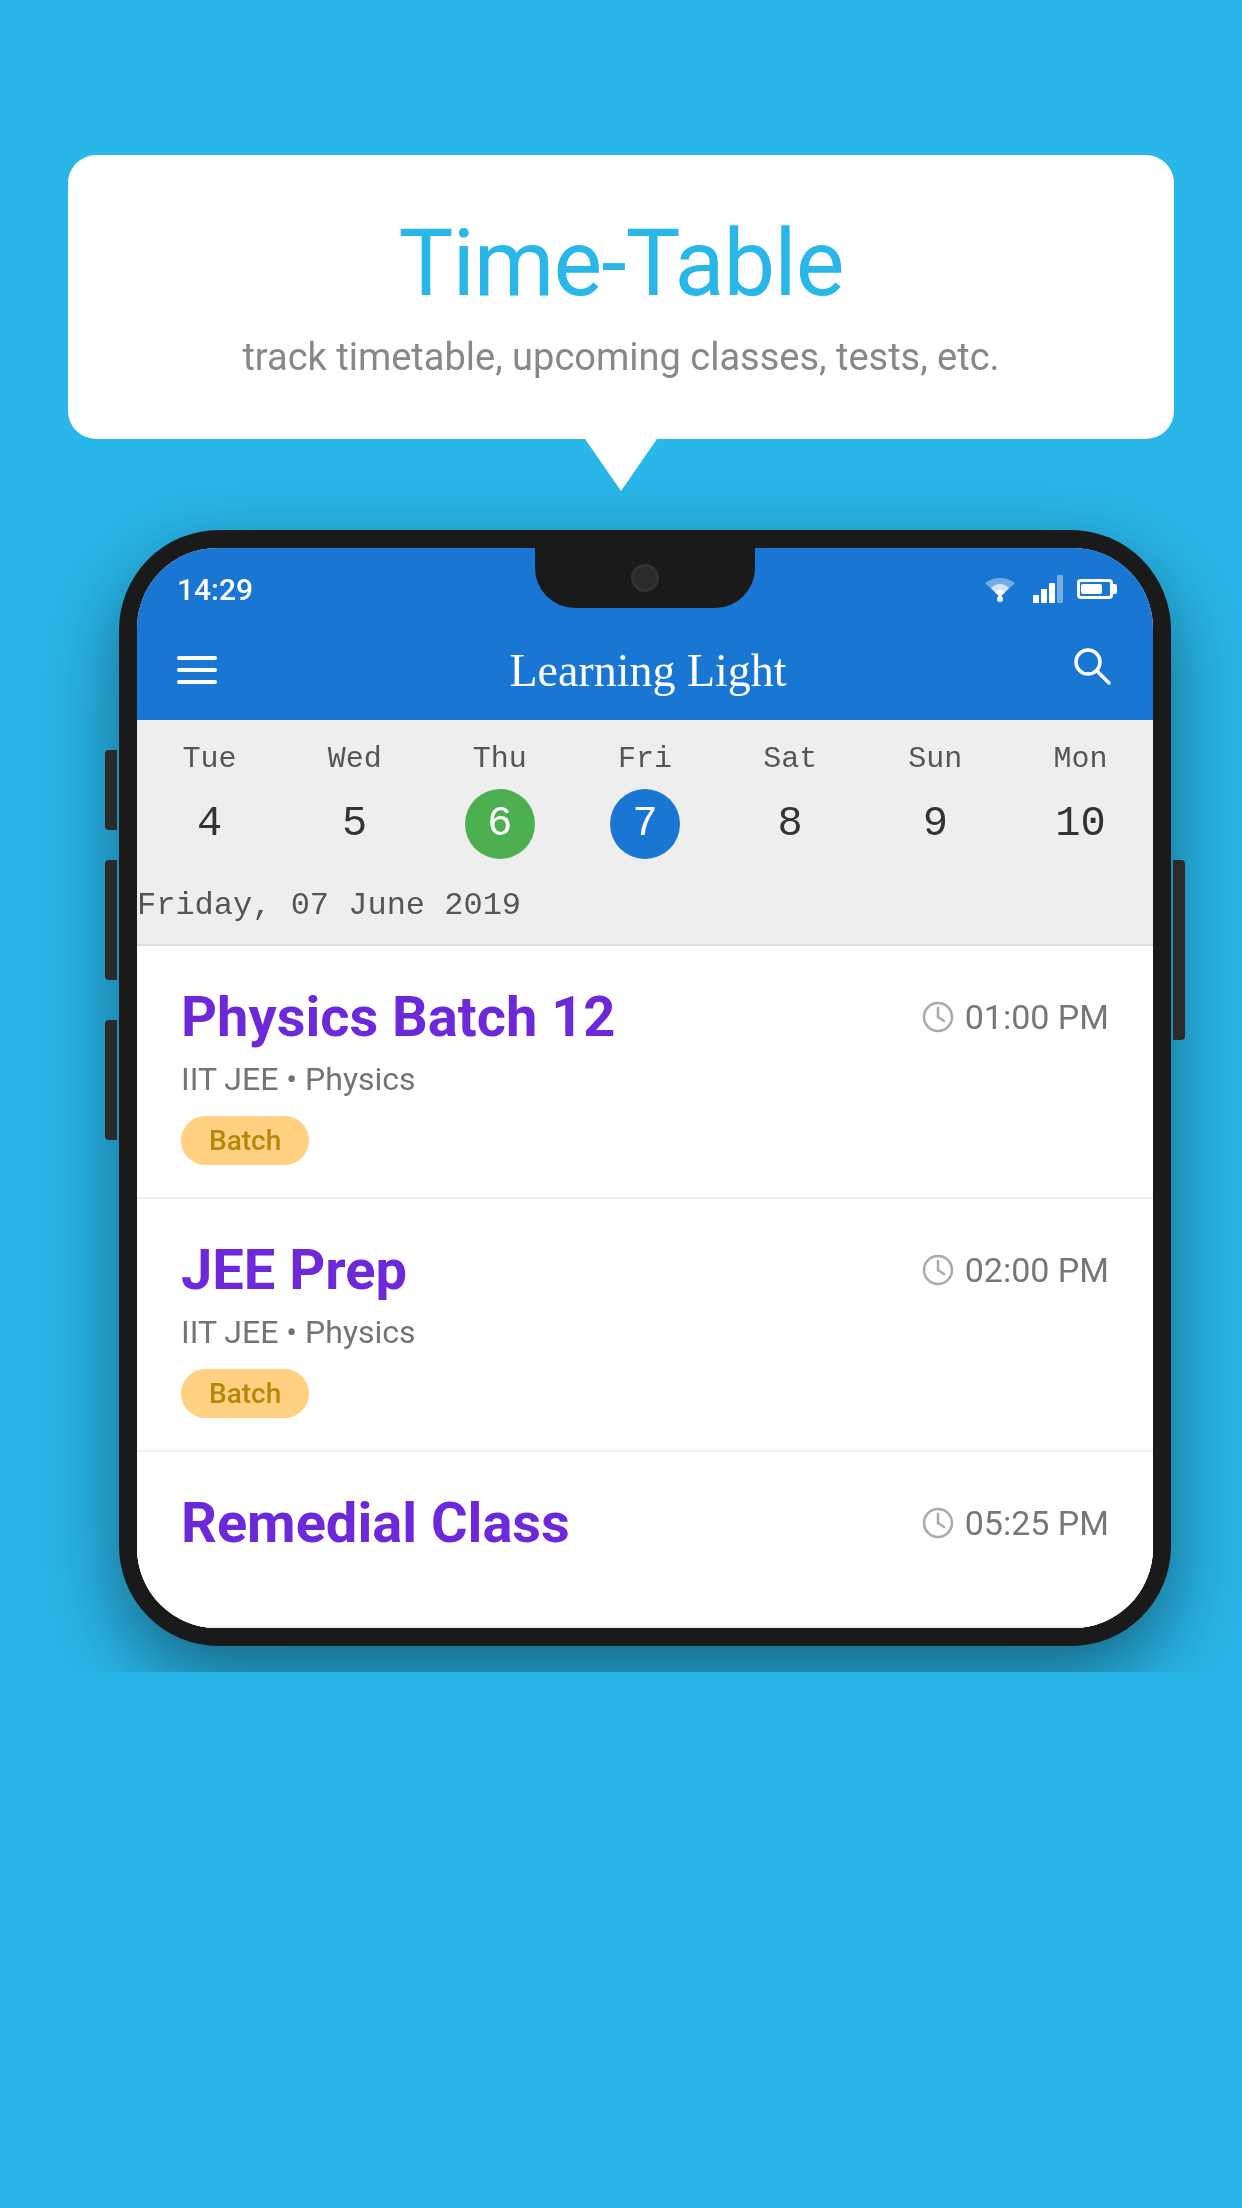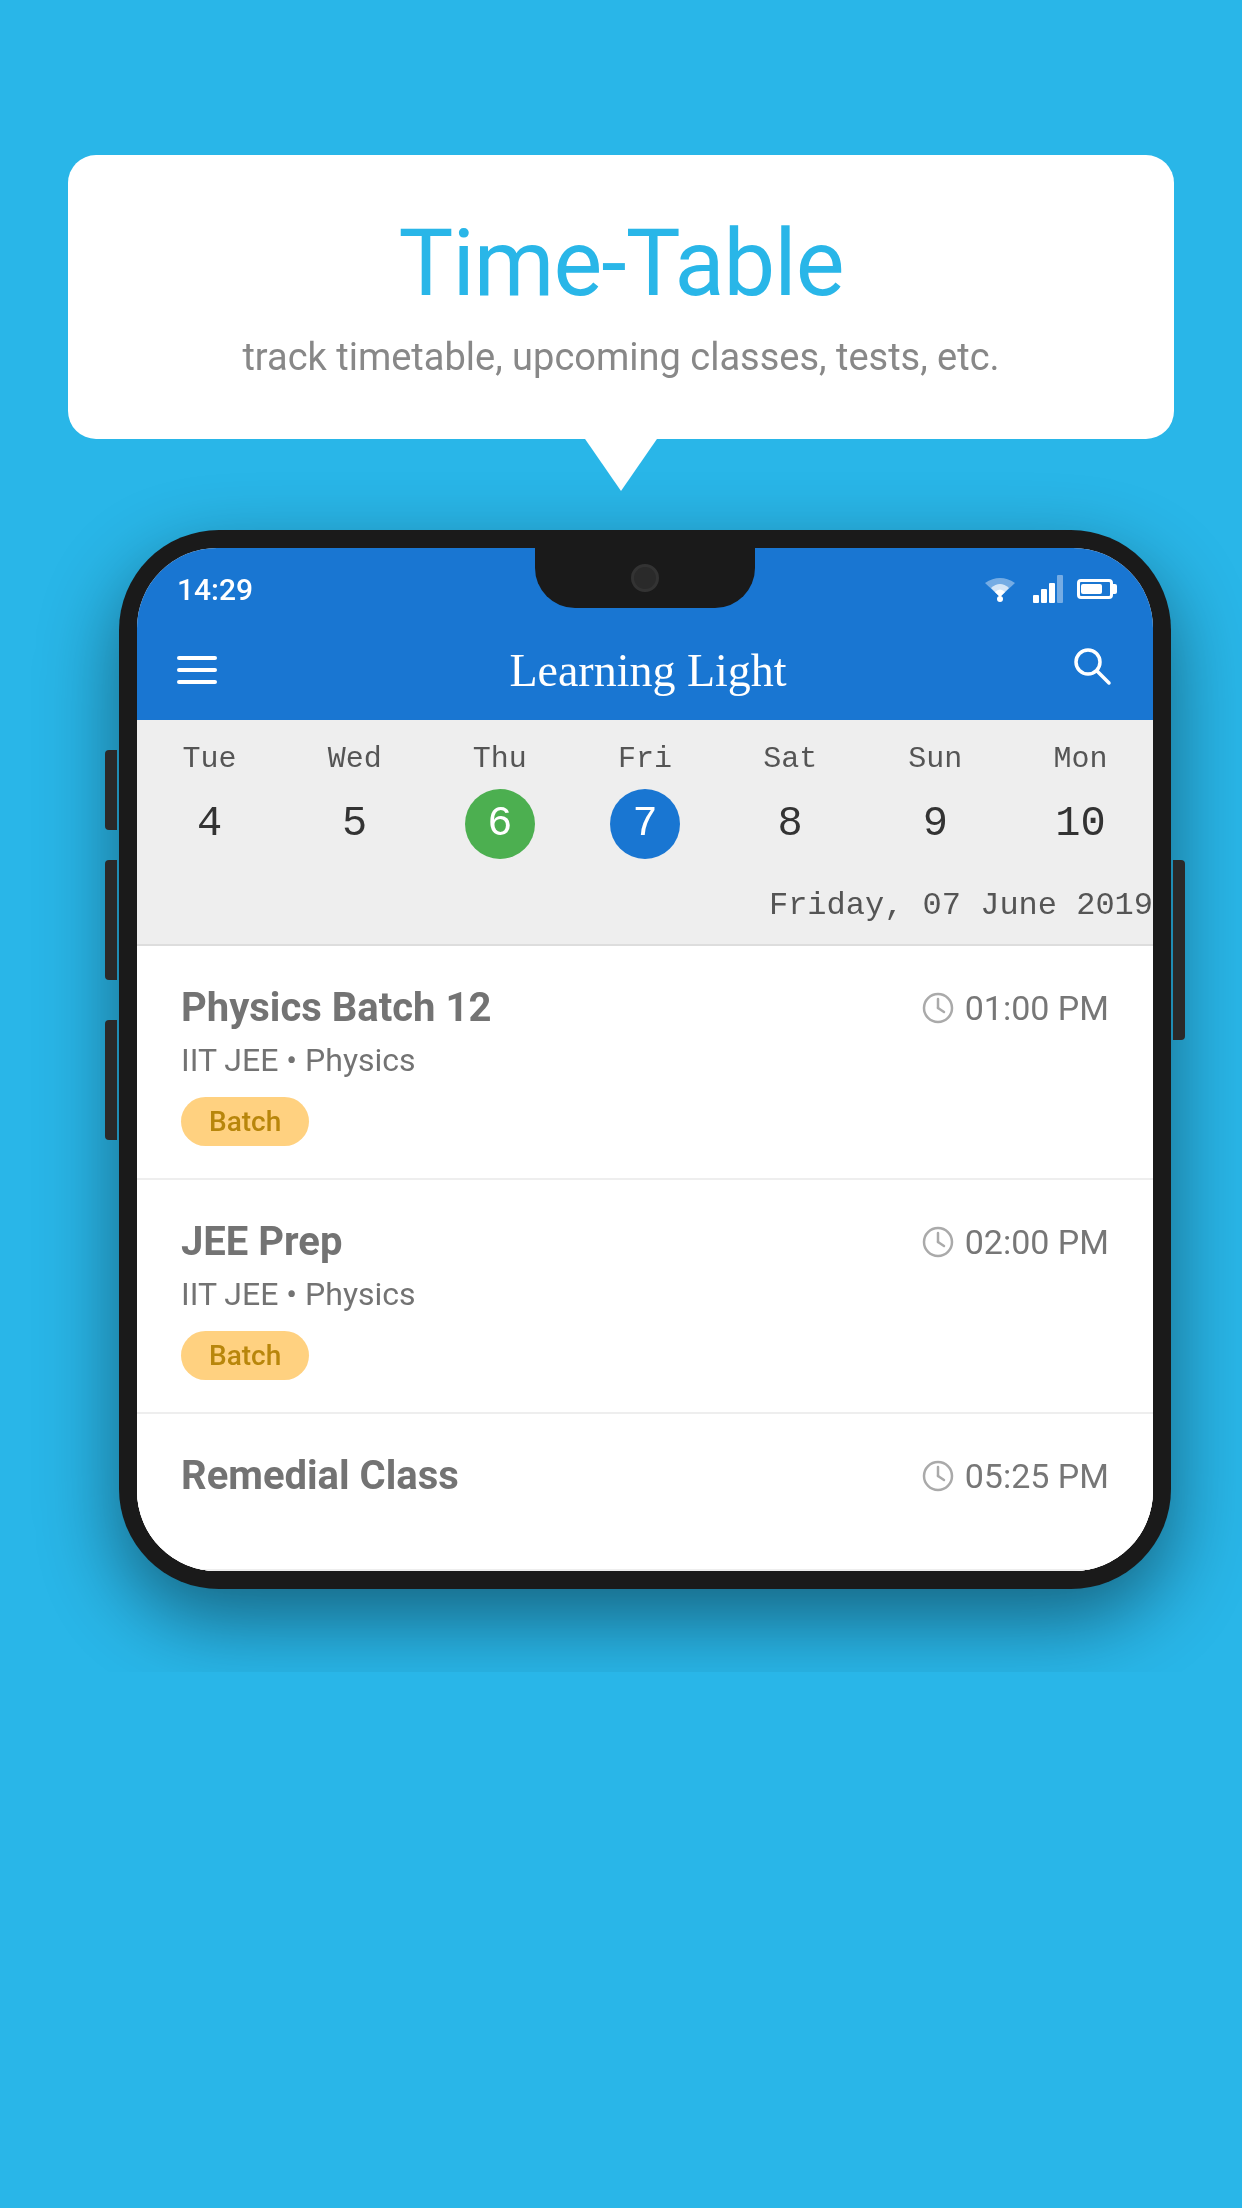--- a/index.html
+++ b/index.html
@@ -289,21 +289,21 @@
       color: white;
     }
 
     .day-circle.selected {
       background: #1976d2;
       color: white;
     }
 
     .selected-date {
       background: #eeeeee;
-      text-align: right;
+      text-align: left;
       padding: 10px 0 20px;
       font-size: 32px;
       color: #555;
     }
 
     
     .schedule-list {
       background: white;
     }
 
@@ -314,23 +314,23 @@
     }
 
     .schedule-item-header {
       display: flex;
       justify-content: space-between;
       align-items: center;
       margin-bottom: 10px;
     }
 
     .schedule-item-title {
-      font-size: 40px;
+      font-size: 56px;
       font-weight: 700;
-      color: #737373;
+      color: #6d28d9;
     }
 
     .schedule-item-time {
       display: flex;
       align-items: center;
       gap: 10px;
       color: #777;
       font-size: 34px;
     }
 

